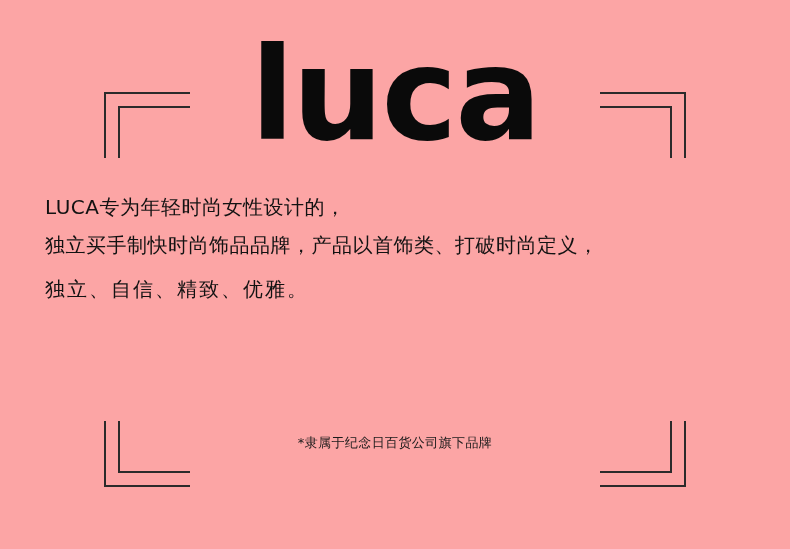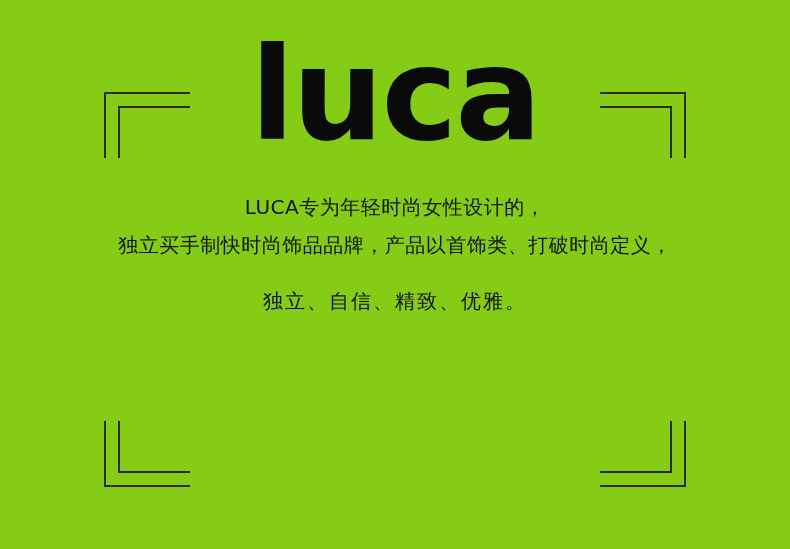--- a/index.html
+++ b/index.html
@@ -11,21 +11,21 @@
     width: 790px;
     height: 549px;
     font-family: "Liberation Sans", sans-serif;
     color: #111111;
     overflow: hidden;
   }
   .poster {
     position: relative;
     width: 790px;
     height: 549px;
-    background: #84cc16;
+    background: #fca5a5;
     box-sizing: border-box;
   }
 
   
   .brand {
     position: absolute;
     top: 28px;
     left: 0;
     width: 100%;
     text-align: center;
@@ -78,33 +78,32 @@
   .bracket.br .h2 { bottom: 14px; right: 14px; width: 72px; }
   .bracket.br .v2 { bottom: 14px; right: 14px; height: 52px; }
 
   
   .copy {
     position: absolute;
     top: 188px;
     left: 50%;
     transform: translateX(-50%);
     width: 700px;
-    text-align: center;
   }
   .copy .line {
     font-family: "DejaVu Sans", sans-serif;
     font-size: 20px;
     line-height: 38px;
     letter-spacing: 0.5px;
     color: #121212;
     white-space: nowrap;
   }
   .copy .line.lead { letter-spacing: 0.5px; }
   .copy .line.closing {
-    margin-top: 18px;
+    margin-top: 6px;
     letter-spacing: 2px;
   }
 
   .footnote {
     position: absolute;
     top: 434px;
     left: 0;
     width: 100%;
     text-align: center;
     font-family: "DejaVu Sans", sans-serif;
@@ -147,14 +146,15 @@
     <span class="h h2"></span>
     <span class="v v2"></span>
   </div>
 
   <div class="copy">
     <div class="line lead">LUCA专为年轻时尚女性设计的，</div>
     <div class="line">独立买手制快时尚饰品品牌，产品以首饰类、打破时尚定义，</div>
     <div class="line closing">独立、自信、精致、优雅。</div>
   </div>
 
+  <div class="footnote">*隶属于纪念日百货公司旗下品牌</div>
 
 </div>
 
 </body></html>

